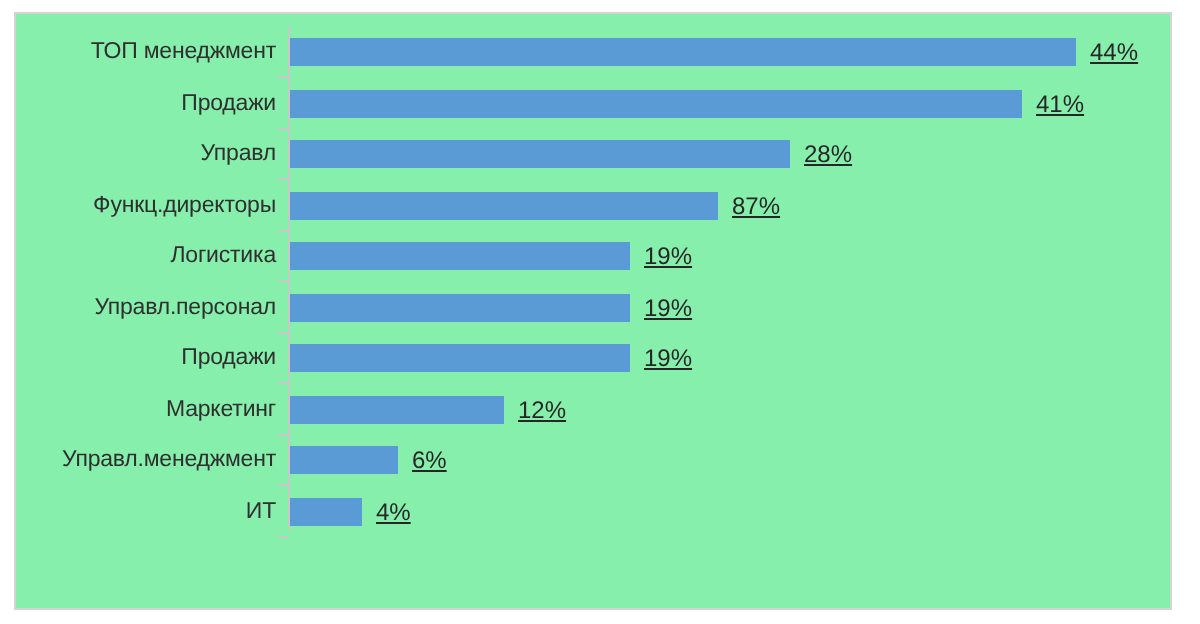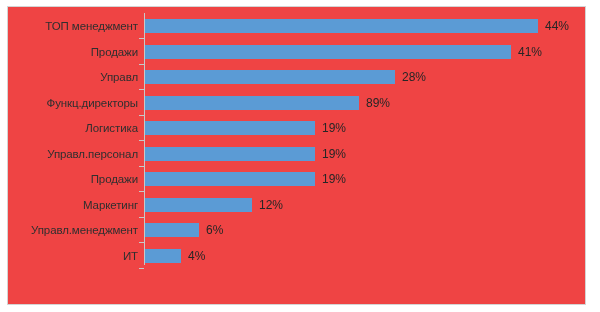--- a/index.html
+++ b/index.html
@@ -15,21 +15,21 @@
   }
 
   #chart-frame {
     position: absolute;
     left: 7px;
     top: 6px;
     width: 579px;
     height: 299px;
     box-sizing: border-box;
     border: 1px solid #d4d4d4;
-    background: #ef4444;
+    background: #86efac;
   }
 
   #plot {
     position: absolute;
     left: 0;
     top: 0;
     width: 579px;
     height: 299px;
   }
 
@@ -88,20 +88,21 @@
   }
 
   .bar-value {
     position: absolute;
     top: 0;
     height: 26px;
     line-height: 26px;
     font-size: 12px;
     color: #262626;
     white-space: nowrap;
+    text-decoration: underline;
   }
 </style>
 </head>
 <body>
 
 <div id="chart-frame">
   <div id="plot">
     <div id="category-axis"></div>
     <div id="ticks">
         <div class="axis-tick" style="top: 31px;"></div>
@@ -134,21 +135,21 @@
           <div class="bar-label">Управл</div>
           <div class="bar-track">
             <div class="bar-fill" style="width: 250px; background: rgb(91, 155, 213);"></div>
             <div class="bar-value" style="left: 257px; text-align: center;">28%</div>
           </div>
         </div>
         <div class="bar-row" style="top: 82.5px;">
           <div class="bar-label">Функц.директоры</div>
           <div class="bar-track">
             <div class="bar-fill" style="width: 214px; background: rgb(91, 155, 213);"></div>
-            <div class="bar-value" style="left: 221px;">89%</div>
+            <div class="bar-value" style="left: 221px;">87%</div>
           </div>
         </div>
         <div class="bar-row" style="top: 108px;">
           <div class="bar-label">Логистика</div>
           <div class="bar-track">
             <div class="bar-fill" style="width: 170px; background: rgb(91, 155, 213);"></div>
             <div class="bar-value" style="left: 177px;">19%</div>
           </div>
         </div>
         <div class="bar-row" style="top: 133.5px;">

